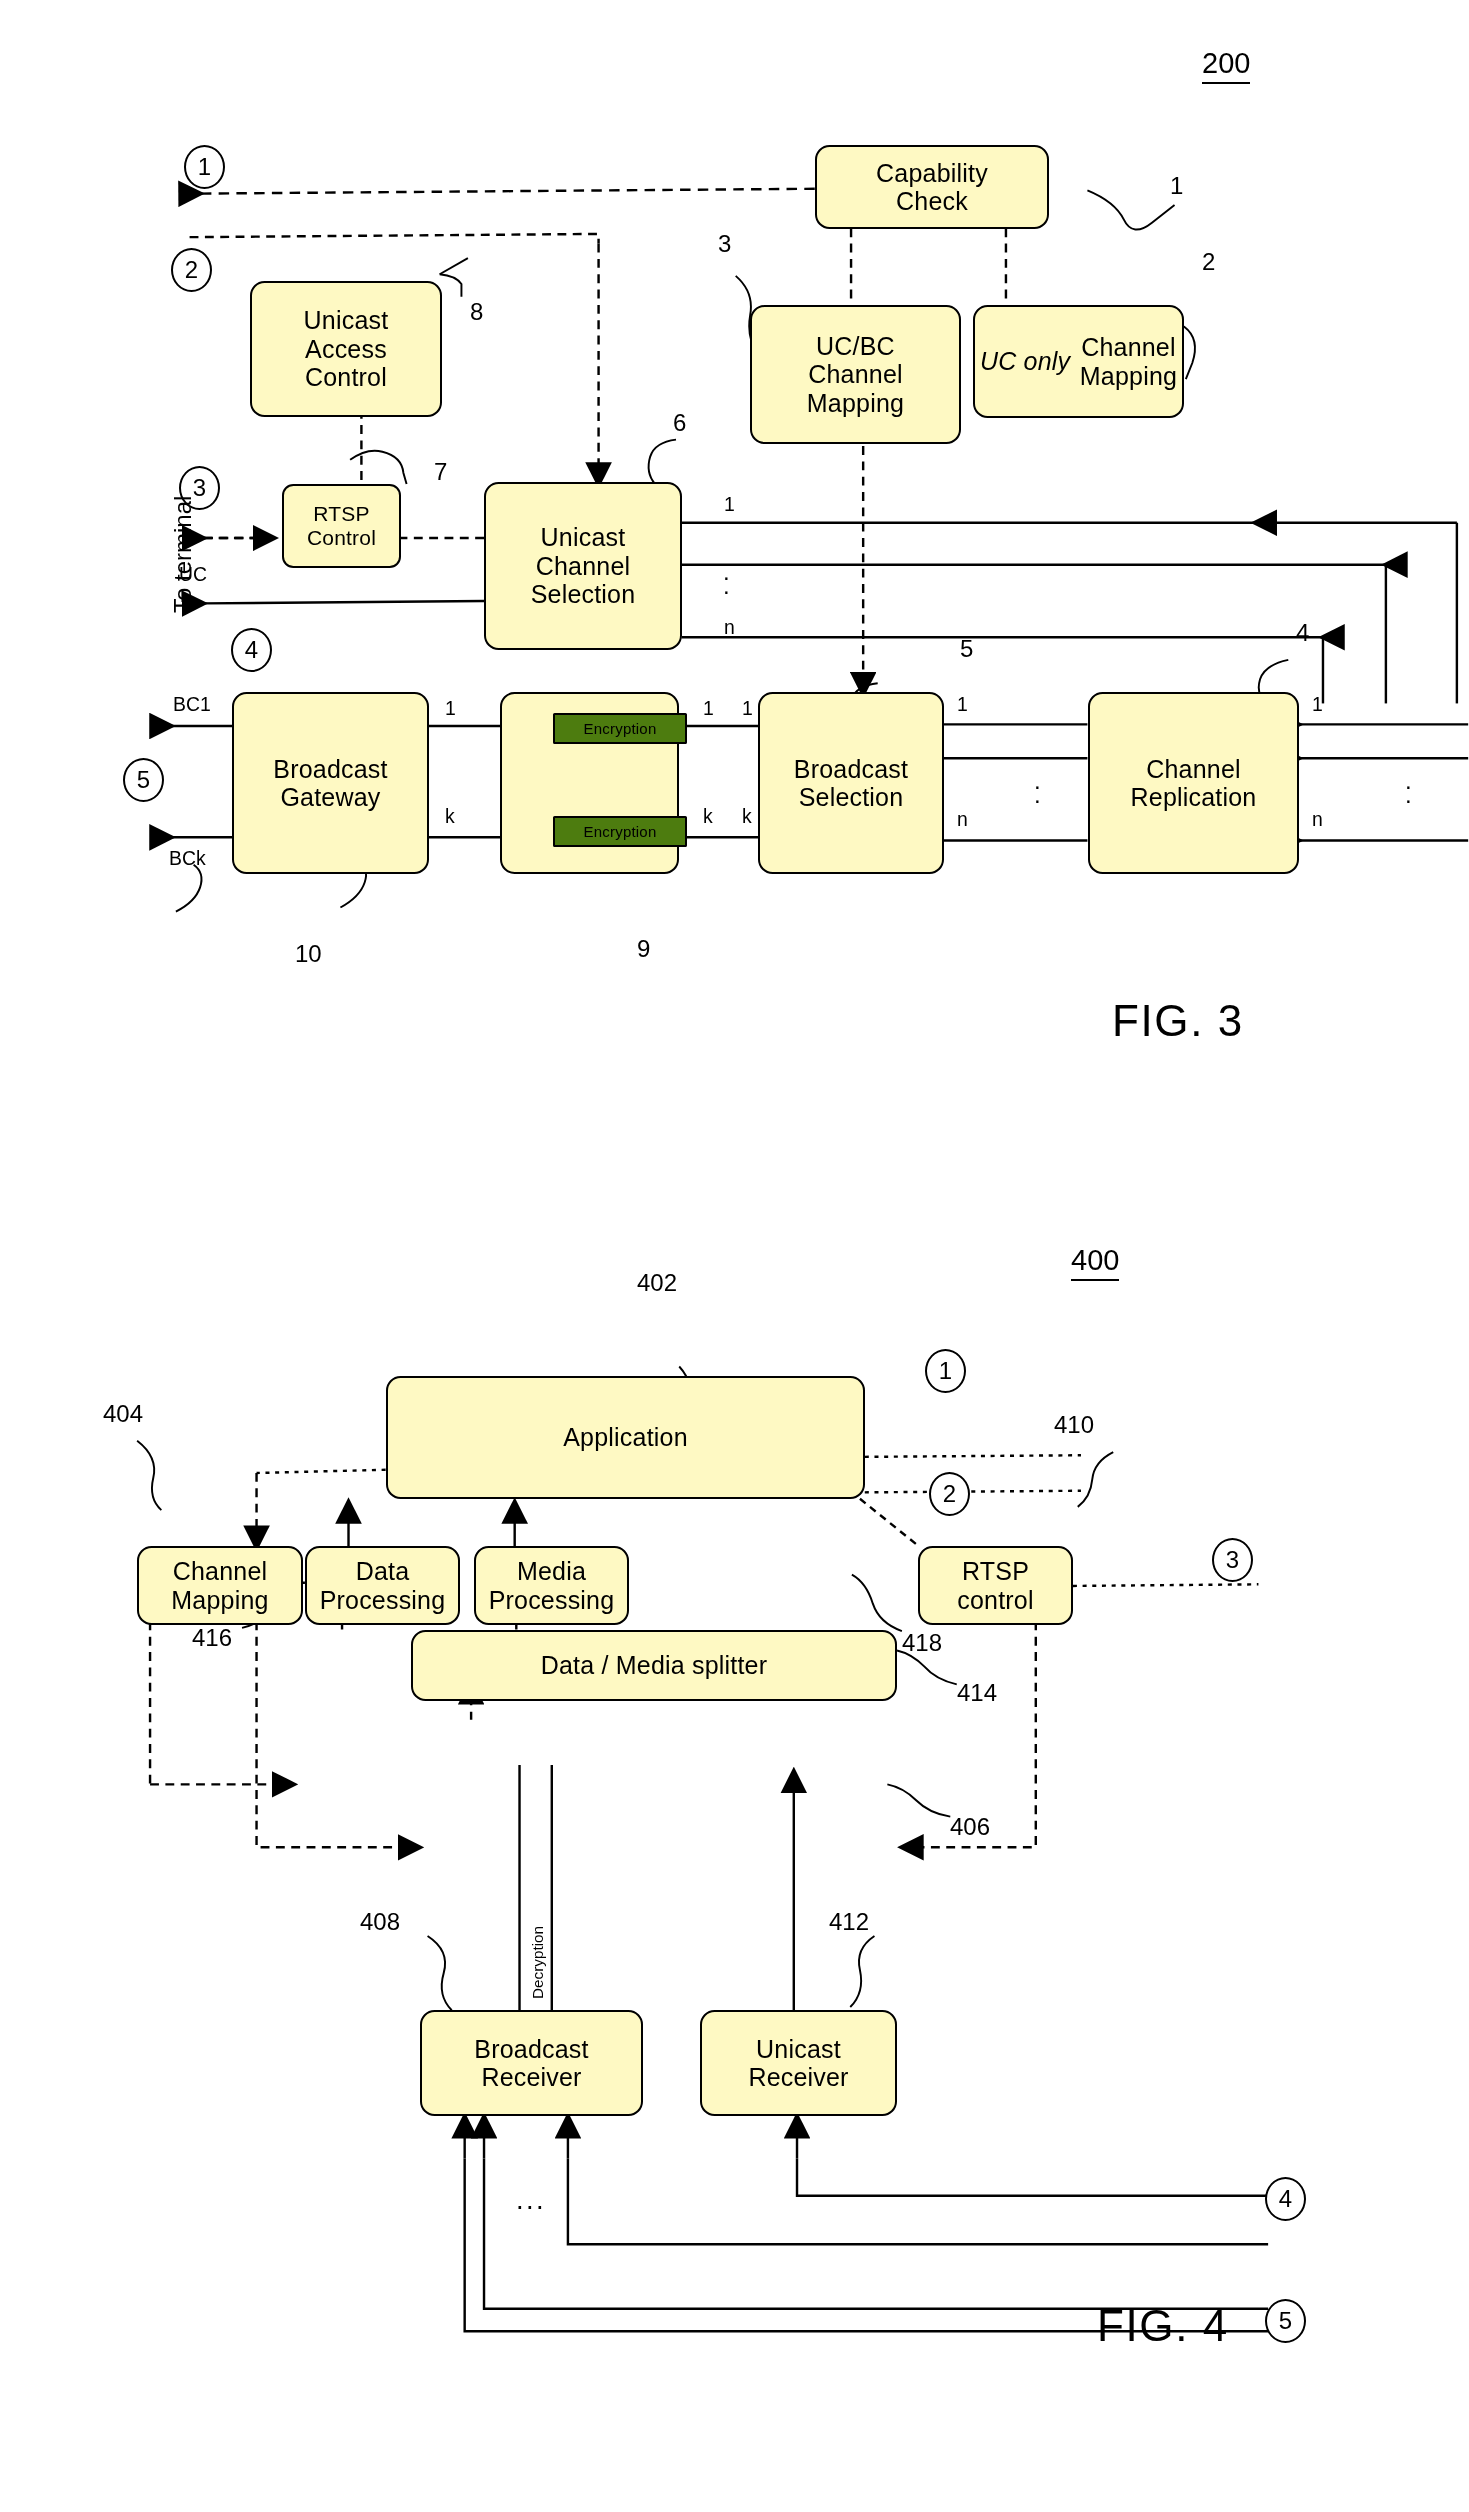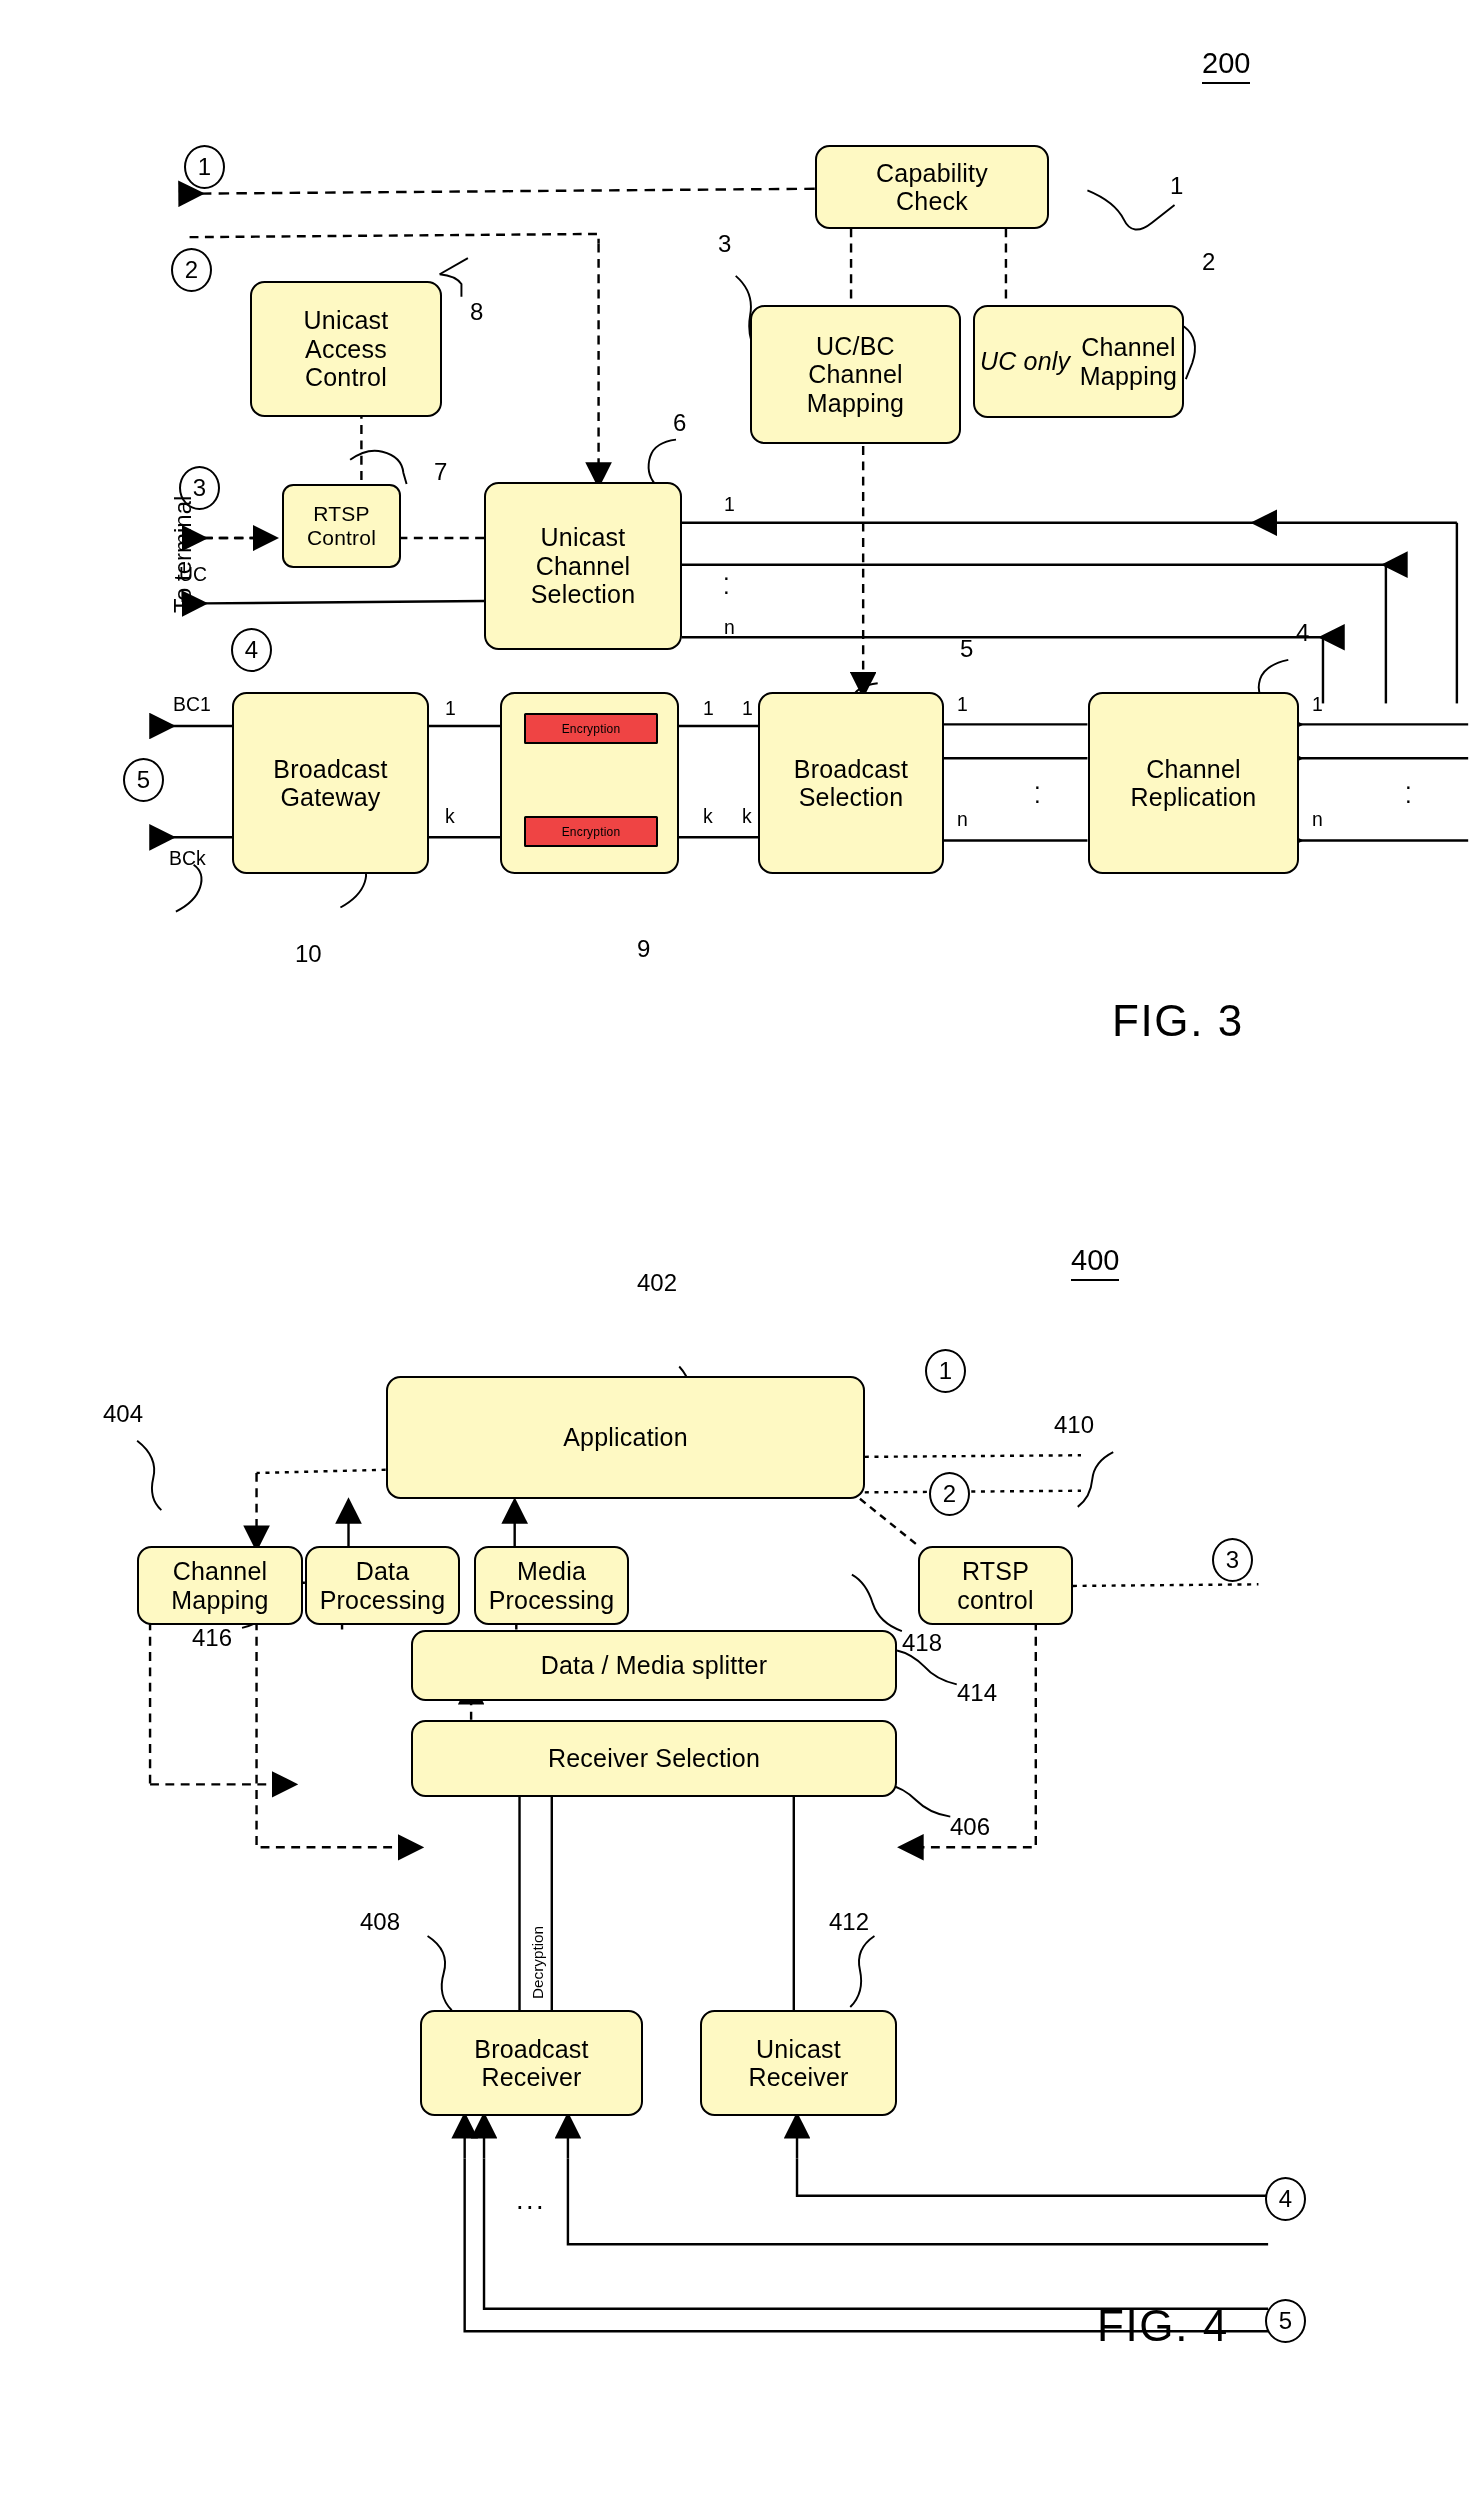--- a/index.html
+++ b/index.html
@@ -15,23 +15,23 @@
     position:absolute;box-sizing:border-box;
     border:2.4px solid #000;border-radius:14.5px;background:#fef9c3;
     display:flex;align-items:center;justify-content:center;text-align:center;
     line-height:1.14;font-size:25px;letter-spacing:0.2px;
   }
   .box.small{font-size:21px;border-radius:11.3px;border-width:2.4px;}
   .box .t{white-space:pre-line;padding:0 4.8px;}
 
   
   .encbox{
-    position:absolute;box-sizing:border-box;border:2.4px solid #000;background:#ef4444;
+    position:absolute;box-sizing:border-box;border:2.4px solid #000;background:#4d7c0f;
     display:flex;align-items:center;justify-content:center;
-    font-size:12px;letter-spacing:0.2px;border-radius:1.6px;
+    font-size:15px;letter-spacing:0.2px;border-radius:1.6px;margin-left:29px;
   }
 
   
   .circ{
     position:absolute;width:37px;height:40px;border:2.4px solid #000;border-radius:50%;
     display:flex;align-items:center;justify-content:center;font-size:24px;background:#fff;
   }
 
   
   .lbl{position:absolute;font-size:24px;white-space:nowrap;line-height:1;}
@@ -342,23 +342,20 @@
 
   <div class="box" style="left:918px;top:1546px;width:155px;height:79px;">
     <span class="t">RTSP
 control</span>
   </div>
 
   <div class="box" style="left:411px;top:1630px;width:486px;height:71px;">
     <span class="t">Data / Media splitter</span>
   </div>
 
-  <div class="box" style="left:411px;top:1720px;width:486px;height:77px;">
-    <span class="t">Receiver Selection</span>
-  </div>
 
   <div class="box" style="left:420px;top:2010px;width:223px;height:106px;">
     <span class="t">Broadcast
 Receiver</span>
   </div>
 
   <div class="box" style="left:700px;top:2010px;width:197px;height:106px;">
     <span class="t">Unicast
 Receiver</span>
   </div>

